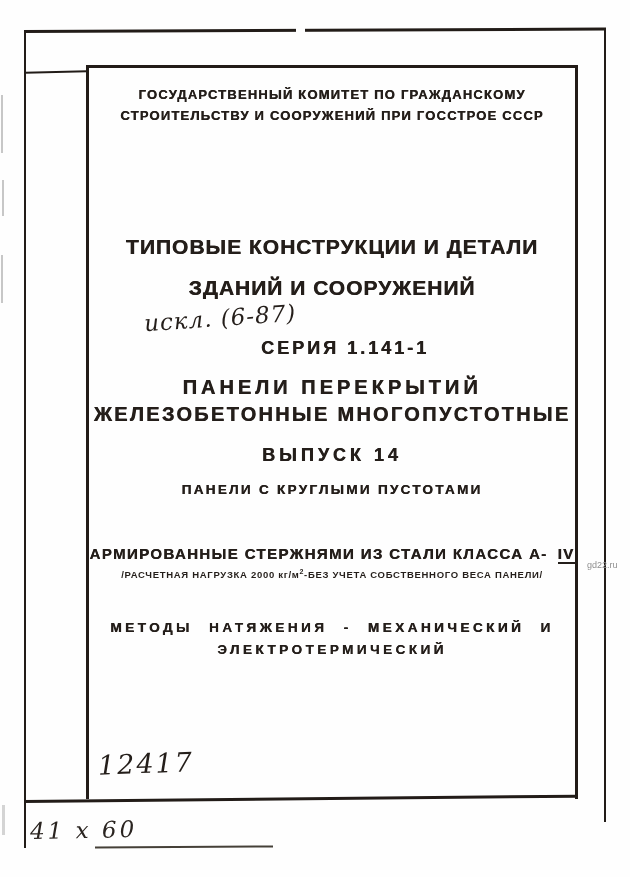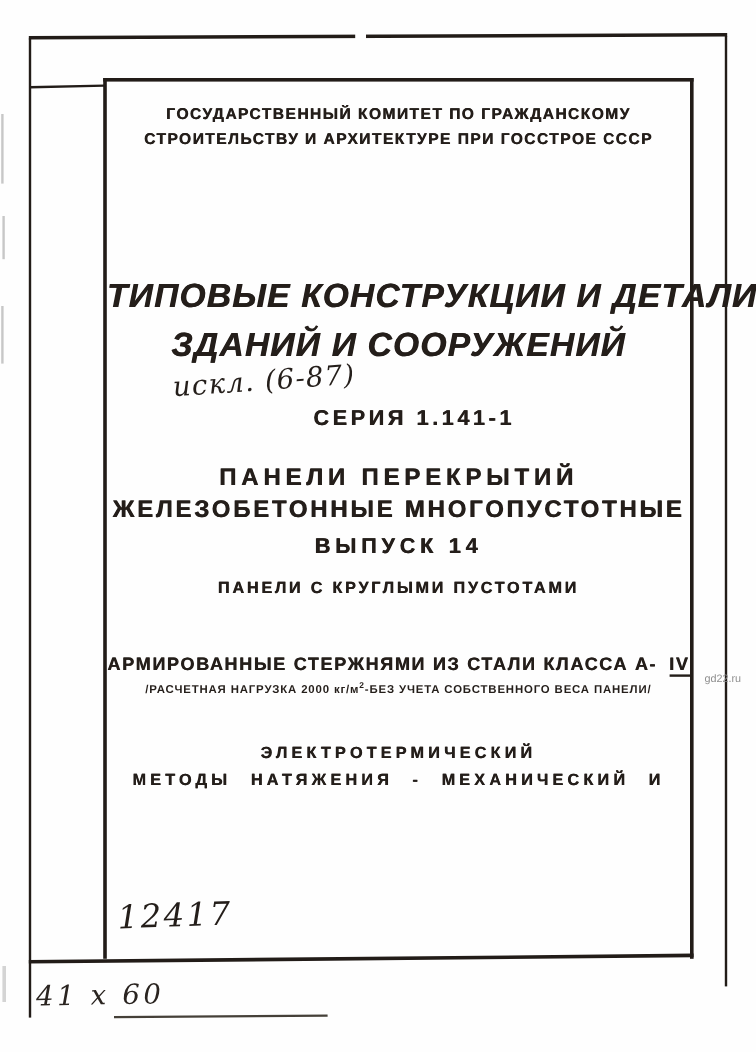--- a/index.html
+++ b/index.html
@@ -28,23 +28,23 @@
   }
   
   .edge-mark{position:absolute;background:#c7c7c7;}
   .em1{left:1px;top:95px;width:2px;height:58px;}
   .em2{left:2px;top:180px;width:2px;height:36px;}
   .em3{left:1px;top:255px;width:2px;height:48px;}
   .em4{left:2px;top:805px;width:3px;height:30px;background:#d4d4d4;}
   
   .tb{position:absolute;left:0;right:0;text-align:center;font-weight:700;white-space:nowrap;}
   .org{top:16px;font-size:13px;letter-spacing:1.2px;line-height:21px;text-shadow:0.4px 0 0 #241e1a;}
-  .main-title{top:158px;font-size:28px;letter-spacing:1px;line-height:41px;text-shadow:0.5px 0 0 #241e1a;font-style:italic;}
+  .main-title{top:158px;font-size:21px;letter-spacing:1px;line-height:41px;text-shadow:0.5px 0 0 #241e1a;}
   .series{top:270px;font-size:18px;letter-spacing:3px;text-shadow:0.5px 0 0 #241e1a;padding-left:26px;}
-  .doc-title{top:317px;font-size:20px;line-height:27px;text-shadow:0.5px 0 0 #241e1a;}
+  .doc-title{top:306px;font-size:20px;line-height:27px;text-shadow:0.5px 0 0 #241e1a;}
   .doc-title .l1{letter-spacing:4px;}
   .doc-title .l2{letter-spacing:2.3px;}
   .issue{top:377px;font-size:18px;letter-spacing:4px;text-shadow:0.5px 0 0 #241e1a;}
   .subtitle{top:410px;font-size:13.5px;line-height:23px;text-shadow:0.4px 0 0 #241e1a;}
   .subtitle .l1{letter-spacing:4px;}
   .subtitle .l2{letter-spacing:2.3px;}
   .dims{top:453px;font-size:15px;letter-spacing:1.4px;text-shadow:0.4px 0 0 #241e1a;}
   .reinf{top:477px;font-size:15px;letter-spacing:1.4px;text-shadow:0.4px 0 0 #241e1a;}
   .steel-class{border-bottom:2px solid #241e1a;padding-bottom:0;margin-left:10px;}
   .load{top:500px;font-size:9.5px;letter-spacing:0.7px;}
@@ -76,21 +76,21 @@
   <div class="outer-top-gap" style="position:absolute;"></div>
   <div class="line outer-left"></div>
   <div class="line outer-right"></div>
   <div class="line ext-top"></div>
   <div class="line bottom-line"></div>
 
   <div class="inner-box">
 
     <div class="tb org">
       <div>ГОСУДАРСТВЕННЫЙ КОМИТЕТ ПО ГРАЖДАНСКОМУ</div>
-      <div>СТРОИТЕЛЬСТВУ И АРХИТЕКТУРЕ ПРИ ГОССТРОЕ СССР</div>
+      <div>СТРОИТЕЛЬСТВУ И СООРУЖЕНИЙ ПРИ ГОССТРОЕ СССР</div>
     </div>
 
     <div class="tb main-title">
       <div>ТИПОВЫЕ КОНСТРУКЦИИ И ДЕТАЛИ</div>
       <div>ЗДАНИЙ И СООРУЖЕНИЙ</div>
     </div>
 
     <div class="hand hw-note">искл. (6-87)</div>
 
     <div class="tb series">СЕРИЯ 1.141-1</div>
@@ -105,22 +105,22 @@
     <div class="tb subtitle">
       <div class="l2">ПАНЕЛИ С КРУГЛЫМИ ПУСТОТАМИ</div>
     </div>
 
 
     <div class="tb reinf"><span>АРМИРОВАННЫЕ СТЕРЖНЯМИ ИЗ СТАЛИ КЛАССА А-</span><span class="steel-class">IV</span></div>
 
     <div class="tb load"><span>/РАСЧЕТНАЯ НАГРУЗКА 2000 кг/м</span><span class="sup">2</span><span>-БЕЗ УЧЕТА СОБСТВЕННОГО ВЕСА ПАНЕЛИ/</span></div>
 
     <div class="tb methods">
+      <div>МЕТОДЫ НАТЯЖЕНИЯ - МЕХАНИЧЕСКИЙ И</div>
       <div>ЭЛЕКТРОТЕРМИЧЕСКИЙ</div>
-      <div>МЕТОДЫ НАТЯЖЕНИЯ - МЕХАНИЧЕСКИЙ И</div>
     </div>
 
     <div class="hand hw-number">12417</div>
 
   </div>
 
   <div class="hw-format">41 х 60</div>
   <div class="line format-underline"></div>
 
   <div class="watermark">gd22.ru</div>

